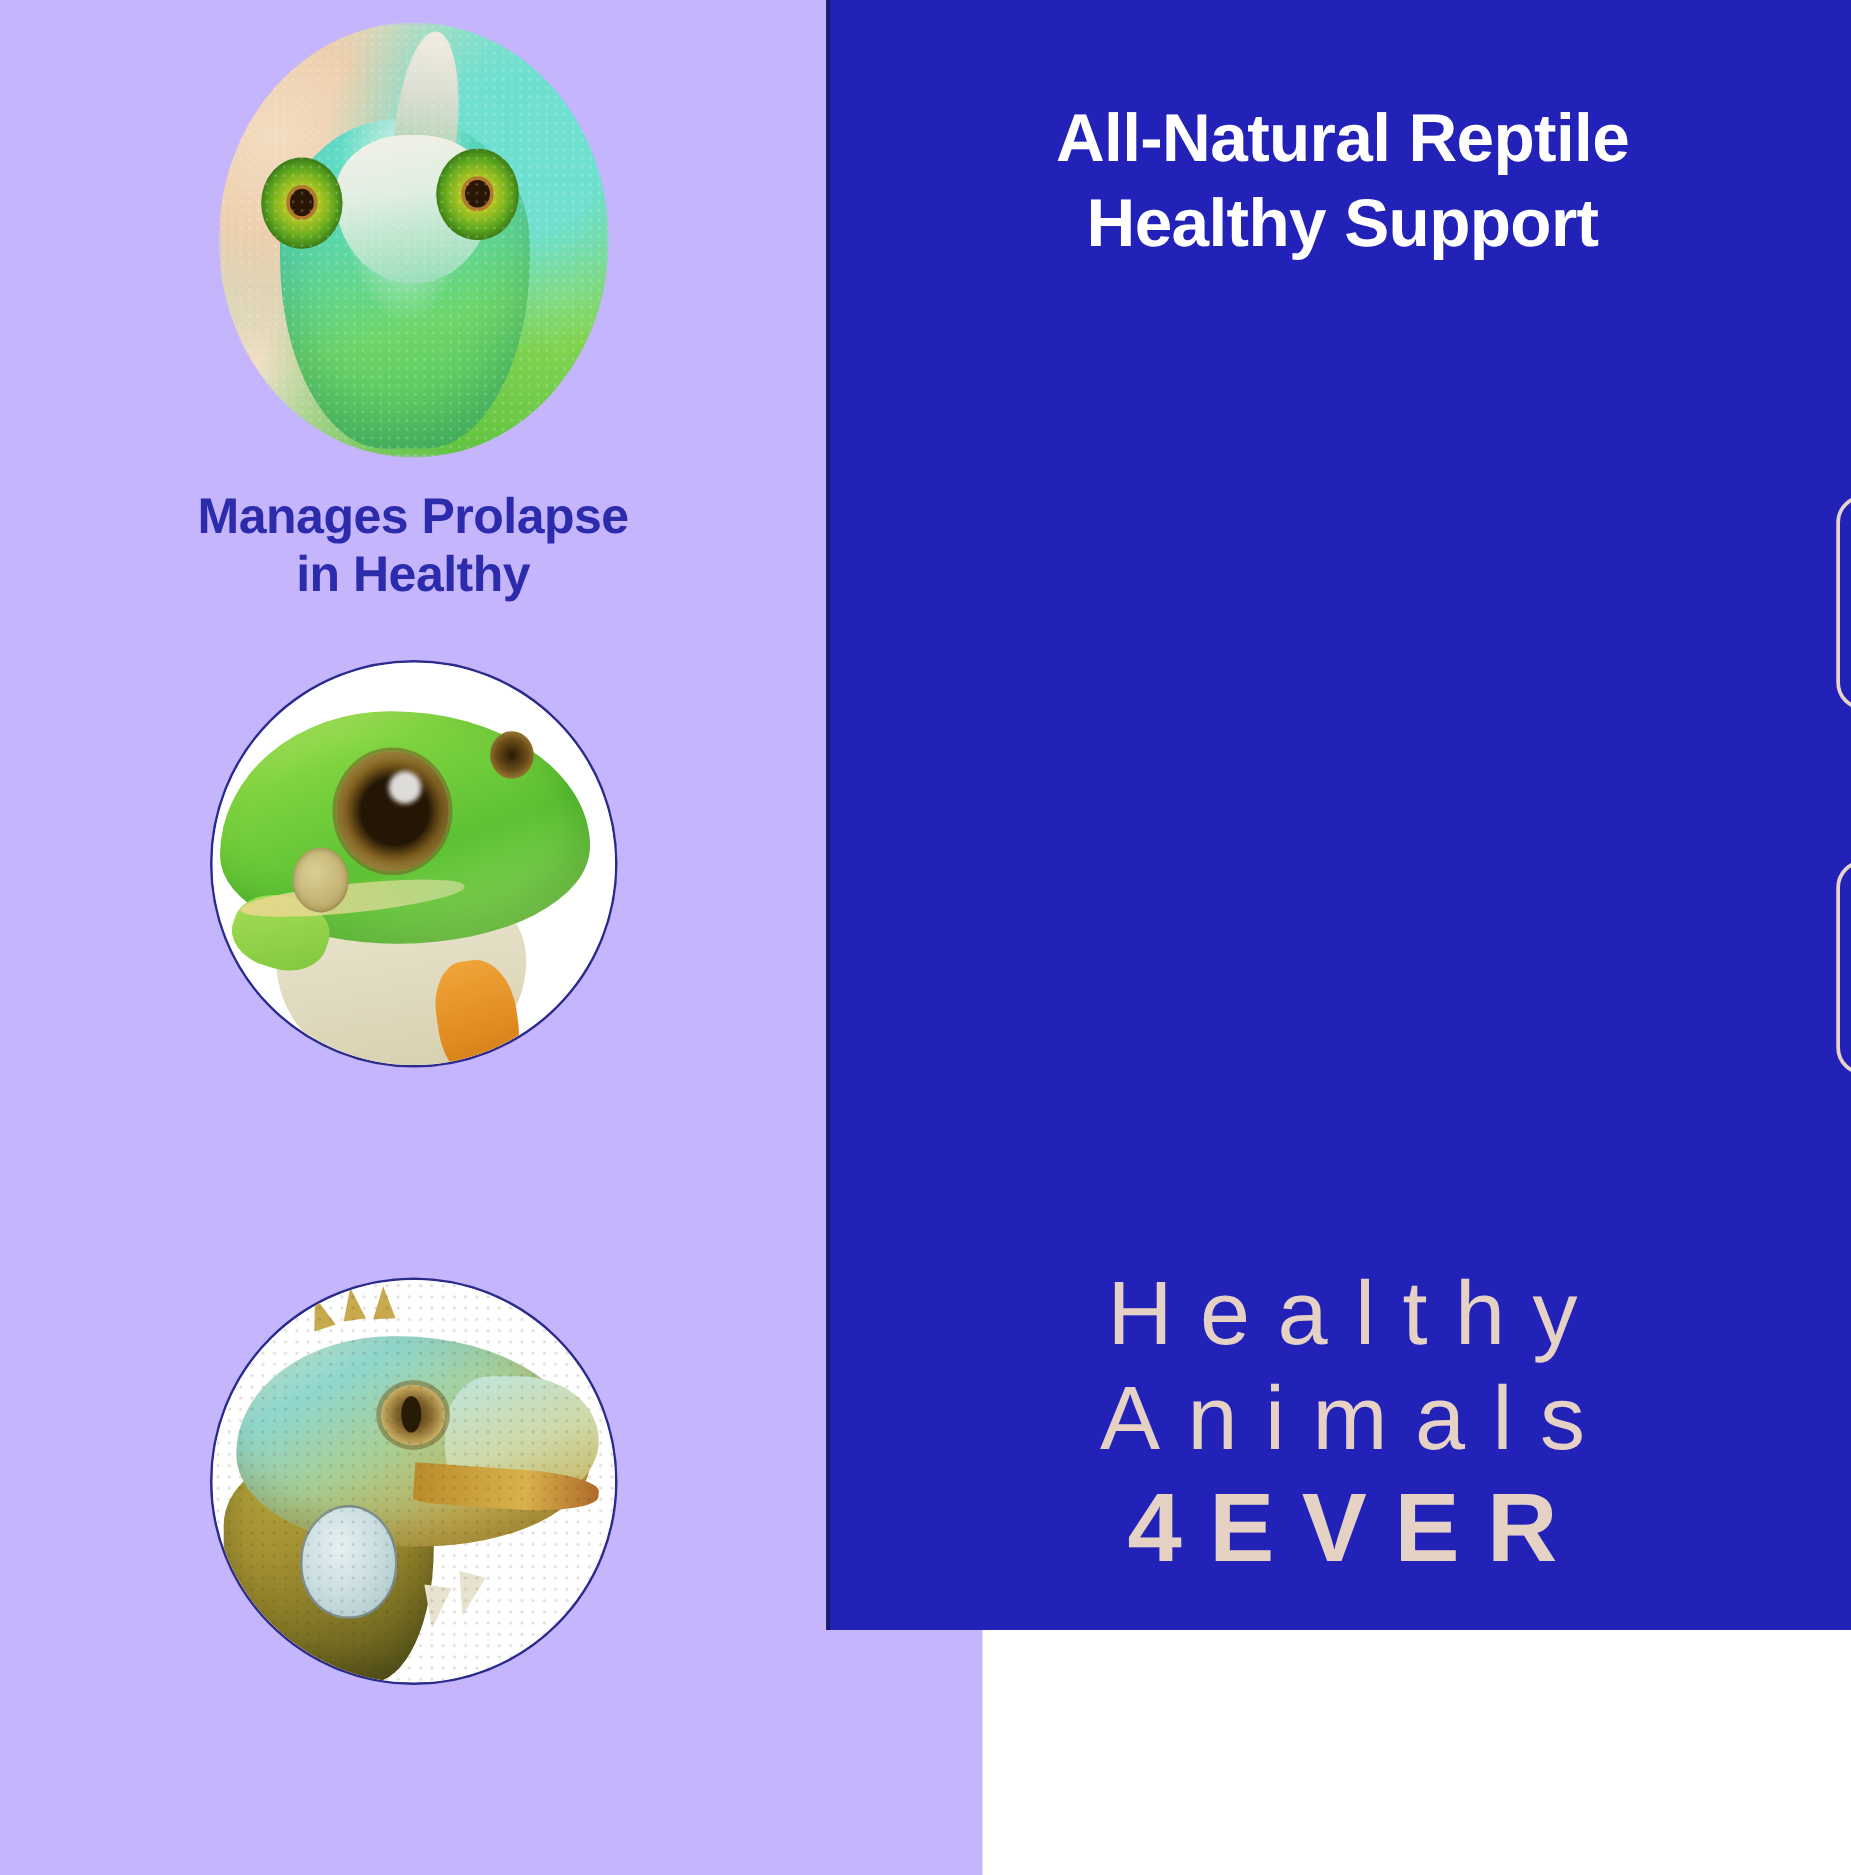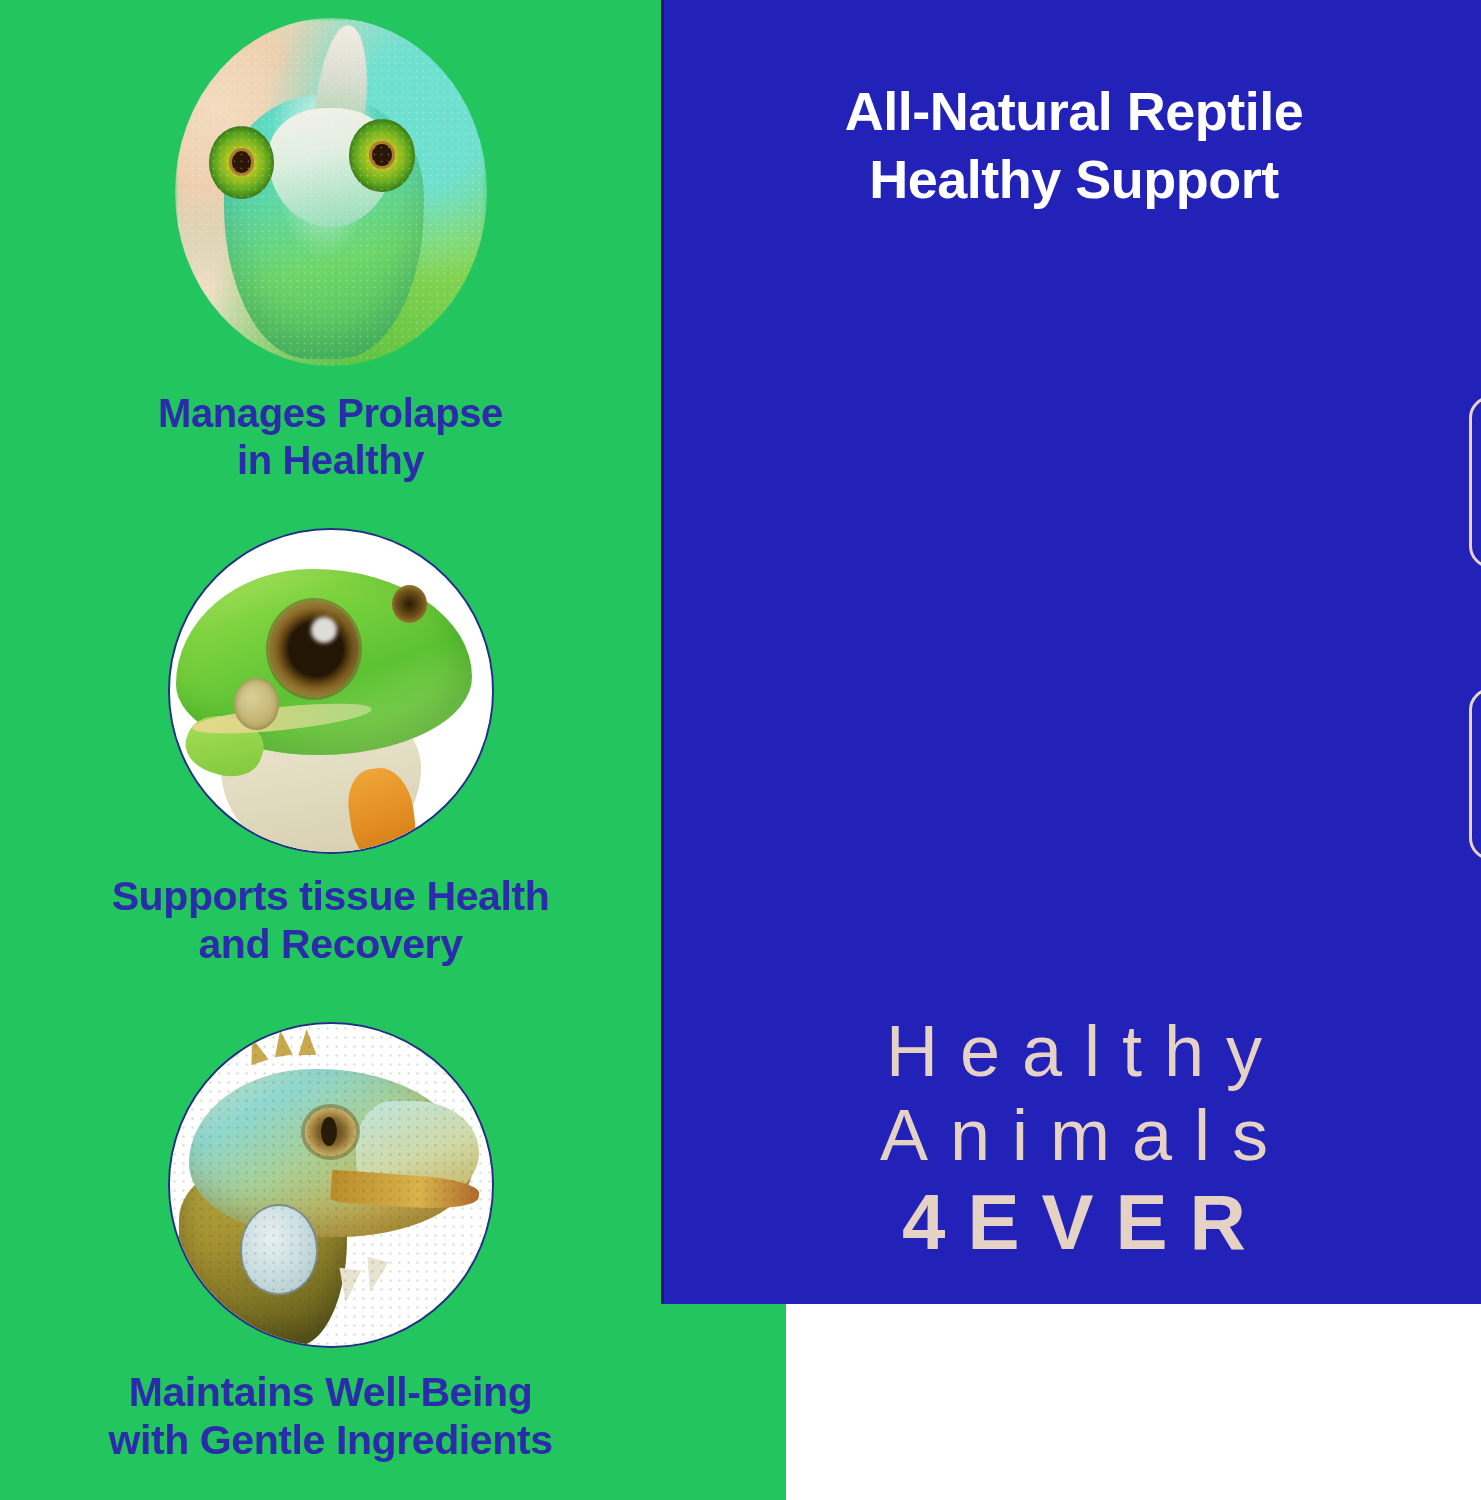--- a/index.html
+++ b/index.html
@@ -18,21 +18,21 @@
     overflow: hidden;
   }
 
   
   .left-col {
     position: absolute;
     left: 0;
     top: 0;
     width: 786px;
     height: 1500px;
-    background: #22c55e;
+    background: #c4b5fd;
   }
   .feature-block {
     position: absolute;
     left: 0;
     width: 661px;
     text-align: center;
   }
   .fb1 { top: 18px; }
   .fb2 { top: 528px; }
   .fb3 { top: 1022px; }
@@ -395,24 +395,20 @@
           <div class="frog-leg"></div>
           <div class="frog-head"></div>
           <div class="frog-arm"></div>
           <div class="frog-stripe"></div>
           <div class="frog-tym"></div>
           <div class="frog-eye"></div>
           <div class="frog-eye-gl"></div>
           <div class="frog-eye2"></div>
         </div>
       </div>
-      <div class="caption cap-2">
-        <div>Supports tissue Health</div>
-        <div>and Recovery</div>
-      </div>
     </div>
 
     <div class="feature-block fb3">
       <div class="circle-wrap circle-3">
         <div class="art">
           <div class="ig-bg"></div>
           <div class="ig-spike s1"></div>
           <div class="ig-spike s2"></div>
           <div class="ig-spike s3"></div>
           <div class="ig-neck"></div>
@@ -420,24 +416,20 @@
           <div class="ig-snout"></div>
           <div class="ig-jaw"></div>
           <div class="ig-dewlap"></div>
           <div class="ig-eye"></div>
           <div class="ig-eye-p"></div>
           <div class="ig-tooth t1"></div>
           <div class="ig-tooth t2"></div>
           <div class="ig-scales"></div>
         </div>
       </div>
-      <div class="caption cap-3">
-        <div>Maintains Well-Being</div>
-        <div>with Gentle Ingredients</div>
-      </div>
     </div>
   </div>
 
   <div class="right-panel">
 
     <div class="panel-title">
       <div>All-Natural Reptile</div>
       <div>Healthy Support</div>
     </div>
 

